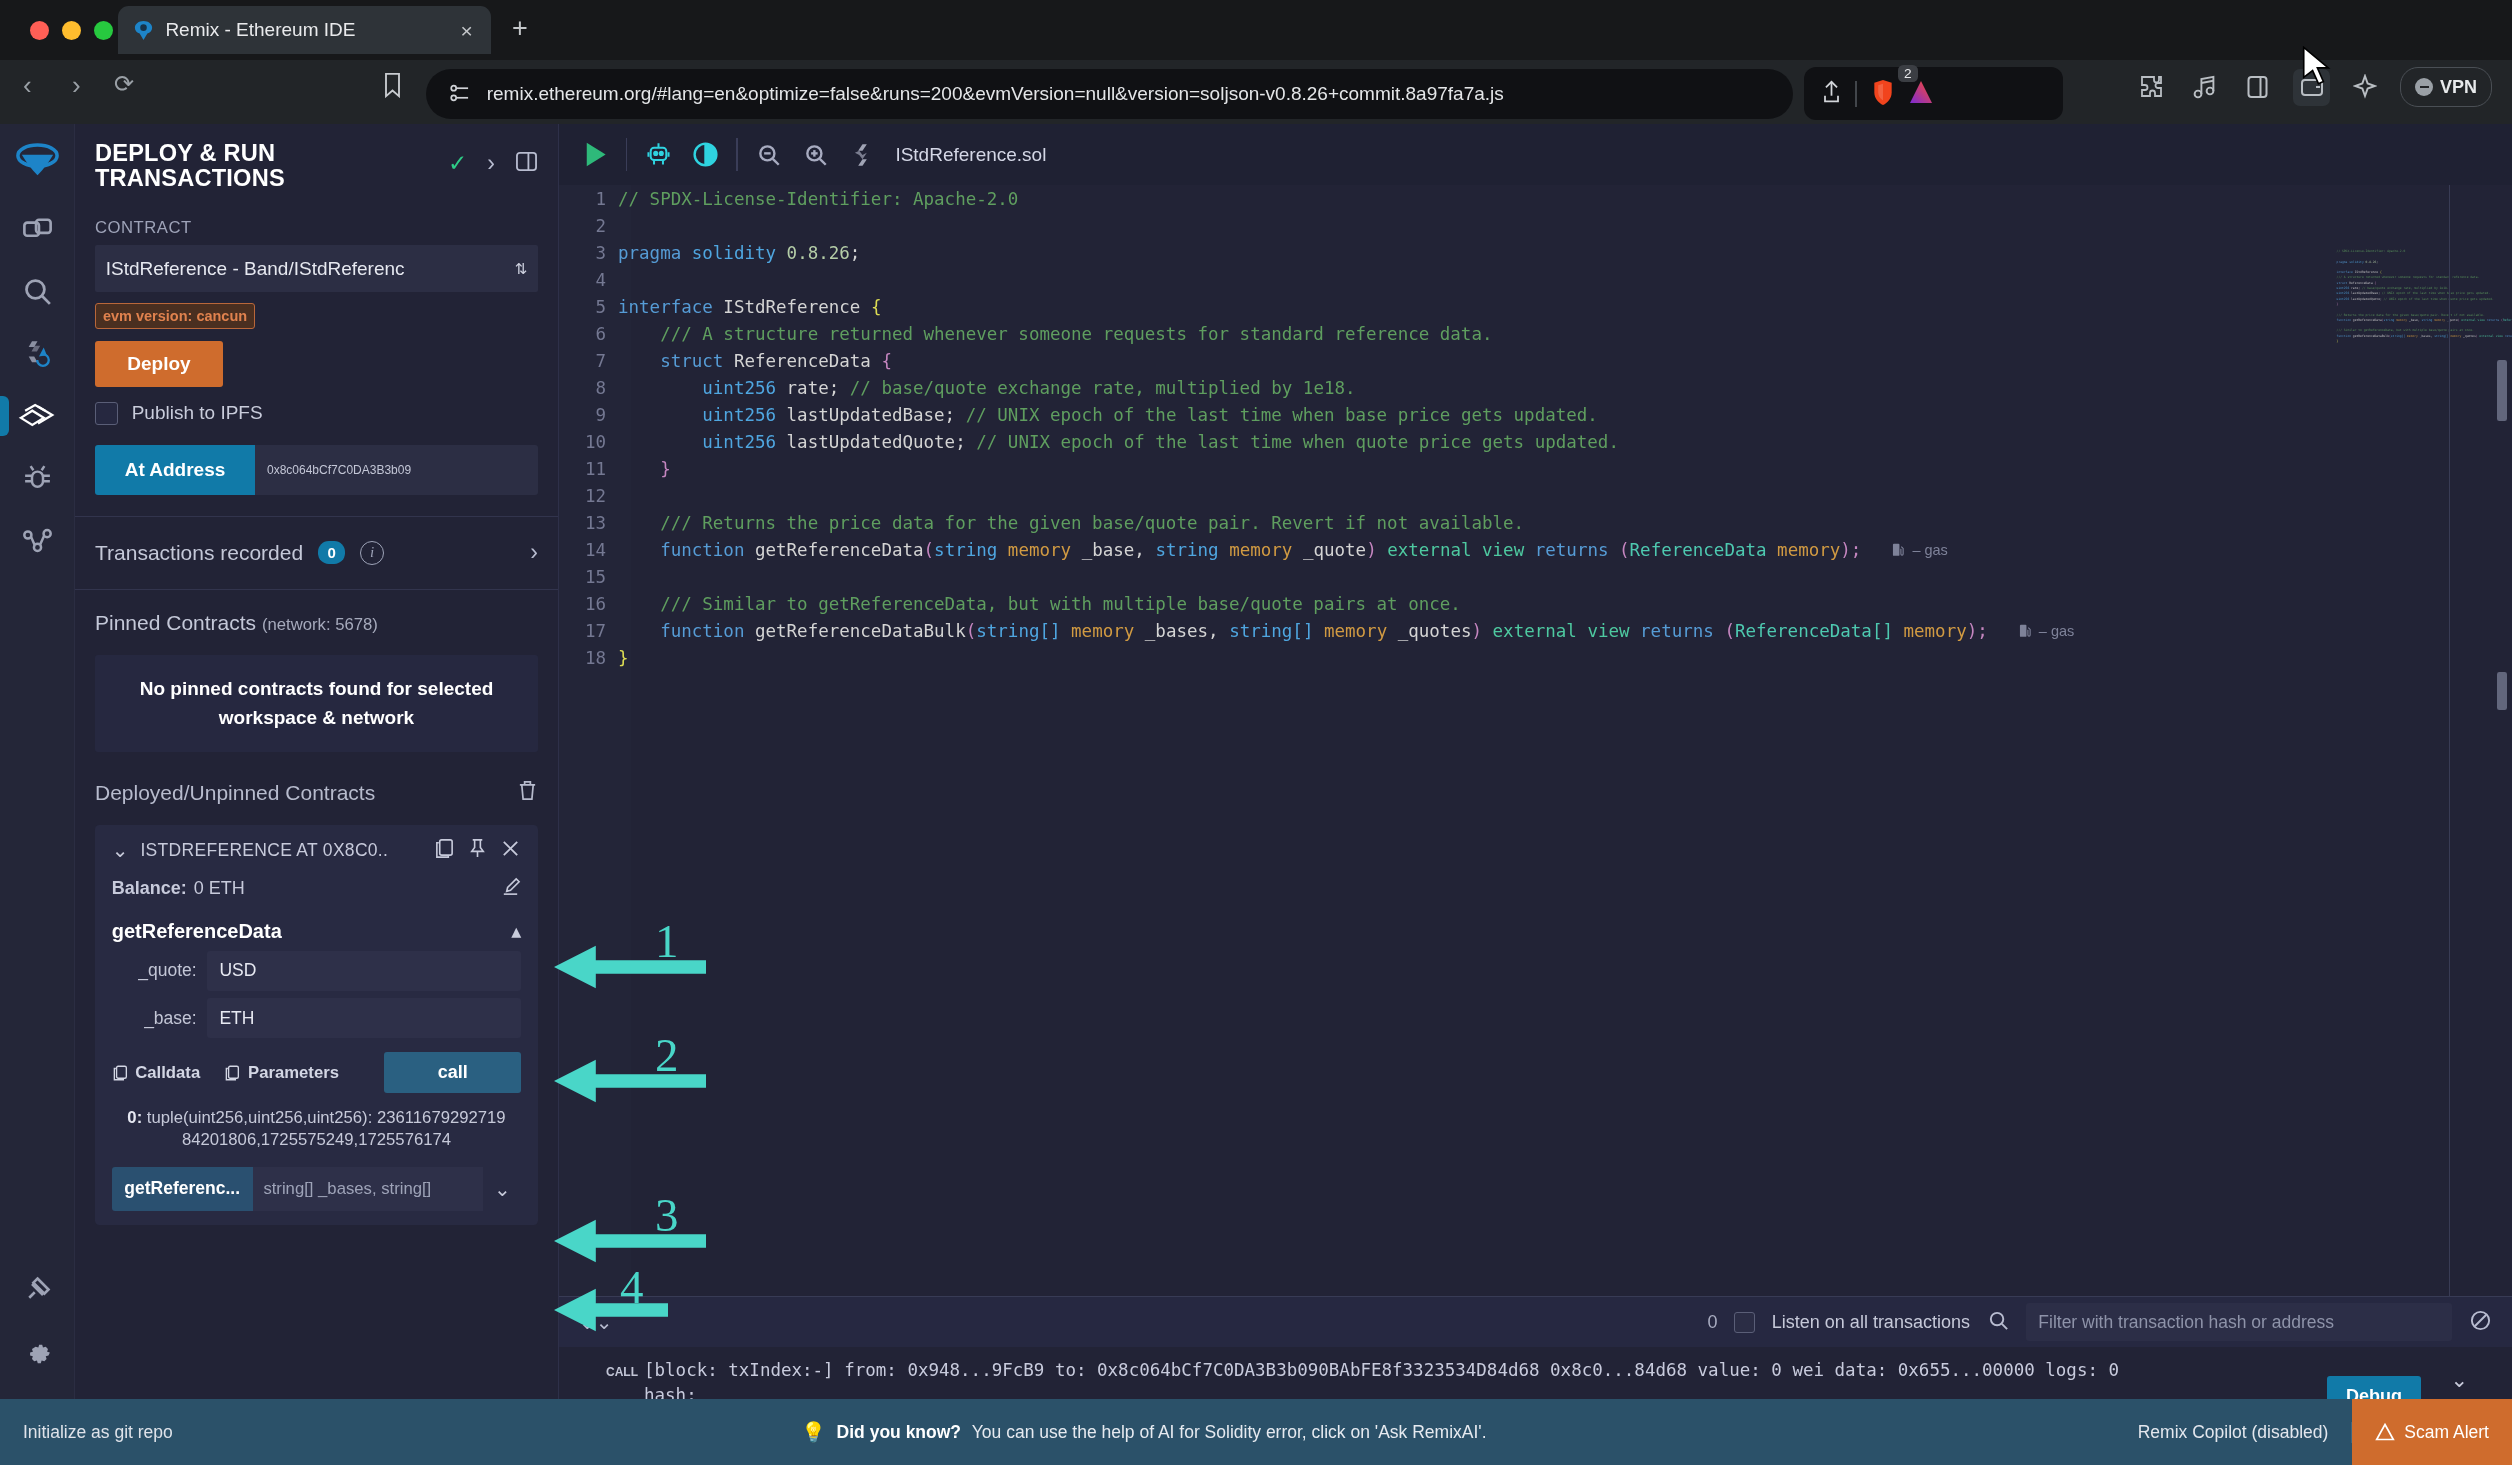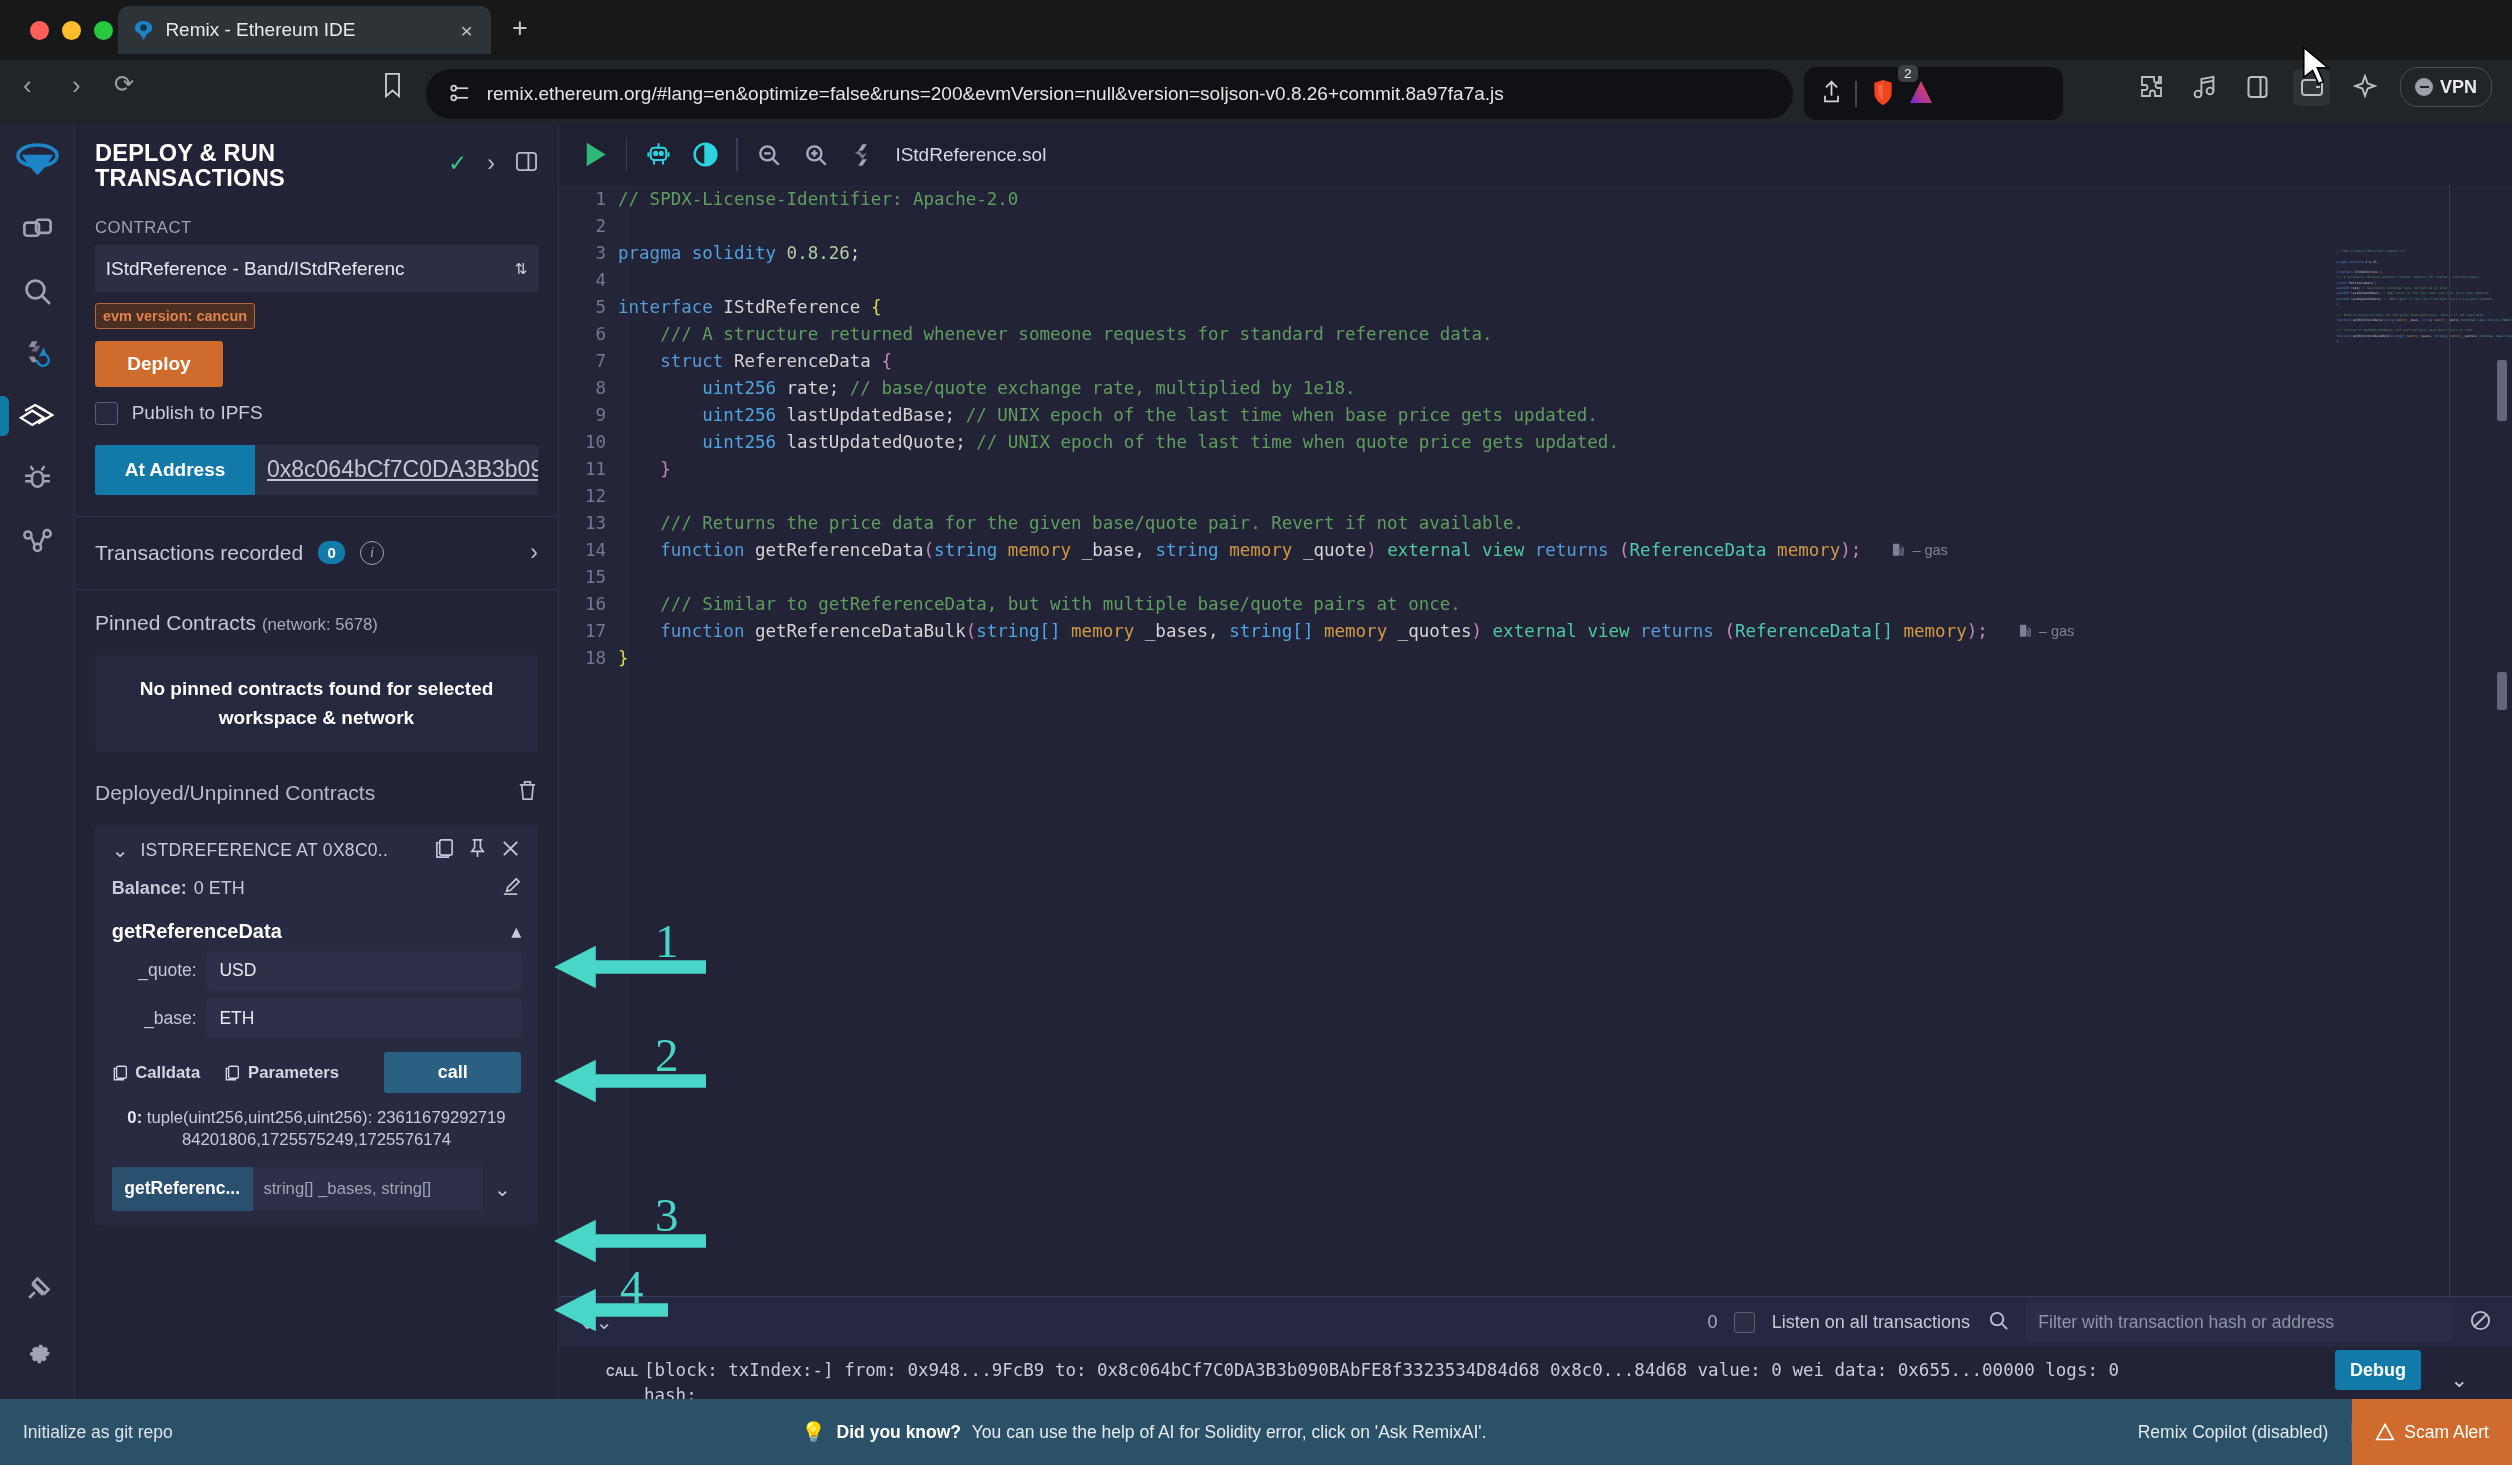--- a/index.html
+++ b/index.html
@@ -82,21 +82,21 @@
                color:#e0824e; font-size:14.5px; font-weight:700; border-radius:3px; padding:3.8px 6.9px; }
   .deploy-btn { margin-top:12px; width:128px; height:46px; background:#cf6c2d; color:#fff; font-size:19px;
                 font-weight:700; border:none; border-radius:3px; display:flex; align-items:center; justify-content:center;}
   .ipfs-row { display:flex; align-items:center; gap:13.7px; margin-top:15px; }
   .chk { width:23px; height:23px; border:1.5px solid #5a5e77; border-radius:3px; background:#262840; }
   .ipfs-lbl { color:#c9ccdb; font-size:19px; }
   .at-row { display:flex; margin-top:20px; height:50px; }
   .at-btn { width:160px; background:#117aa8; color:#fff; font-size:19px; font-weight:700;
             display:flex; align-items:center; justify-content:center; border-radius:3px 0 0 3px; }
   .at-inp { flex:1; background:#2c2e44; border-radius:0 3px 3px 0; display:flex; align-items:center;
-            padding:0 12px; color:#c3c6d6; font-size:23px; overflow:hidden; white-space:nowrap;text-decoration:underline;}
+            padding:0 12px; color:#c3c6d6; font-size:12px; overflow:hidden; white-space:nowrap;}
 
   .hr { height:0.8px; background:#32344d; margin:21px -20px 0 -20px; }
   .tx-rec { display:flex; align-items:center; gap:15px; padding:23px 0 23px 0; }
   .tx-rec-lbl { color:#c4c8d8; font-size:21px; }
   .badge-cnt { background:#117aa8; color:#fff; font-size:15px; font-weight:700; border-radius:10.7px;
                min-width:27px; height:23px; display:flex; align-items:center; justify-content:center; padding:0 6px;}
   .ico-i { width:24px;height:24px;border:1.5px solid #9ea3b8;border-radius:50%;color:#9ea3b8;font-size:15px;
            display:flex;align-items:center;justify-content:center; font-style:italic; font-family:"Liberation Serif",serif;}
   .tx-rec-chev { margin-left:auto; color:#b8bcd0; font-size:23px; }
 
@@ -167,21 +167,21 @@
   .term-dd { color:#b8bcd0; font-size:20px; }
   .term-right { margin-left:auto; display:flex; align-items:center; gap:16.7px; }
   .term-zero { color:#a8acc0; font-size:18px; }
   .term-chk { width:21px;height:21px;border:1.5px solid #5a5e77;border-radius:3px;background:#2b2d45;}
   .term-lbl { color:#c6c9d9; font-size:18px; }
   .term-filter { width:426px; height:38px; background:#2c2e47; border-radius:3px; display:flex;
                  align-items:center; padding:0 12px; color:#8e93a9; font-size:17.5px;}
   .term-log { position:relative; padding:10.7px 20px 0 85px; }
   .log-call { position:absolute; left:47px; top:18px; color:#c2c5d6; font-size:12px; font-weight:700;}
   .log-text { color:#c8cbdd; font-size:17.5px; font-family:"DejaVu Sans Mono", monospace; line-height:1.45;}
-  .dbg-btn { position:absolute; right:91px; top:3px; width:86px; height:40px; background:#117aa8;
+  .dbg-btn { position:absolute; right:91px; top:29px; width:94px; height:40px; background:#117aa8;
              color:#fff; font-size:18px; font-weight:700; border-radius:3px; display:flex;
              align-items:center; justify-content:center;}
   .dbg-chev { position:absolute; right:44px; top:21px; color:#c8cbdb; font-size:21px; }
   .term-prompt { position:absolute; left:20px; bottom:10.7px; color:#b6bacd; font-size:20px; }
 
   
   .statusbar { position:absolute; left:0; top:1399px; width:2512px; height:66px; background:#2b5169;
                display:flex; align-items:center; }
   .sb-left { color:#dfe3ea; font-size:17.5px; padding-left:23px; }
   .sb-mid { margin-left:auto; display:flex; align-items:center; gap:10.7px; }

